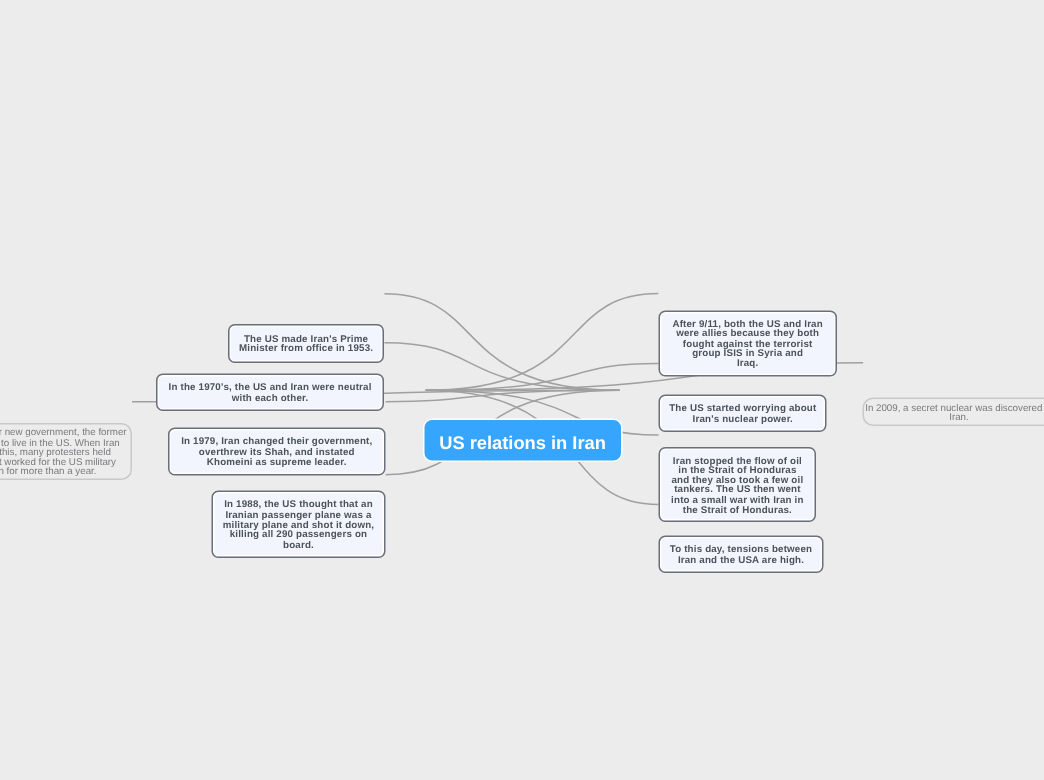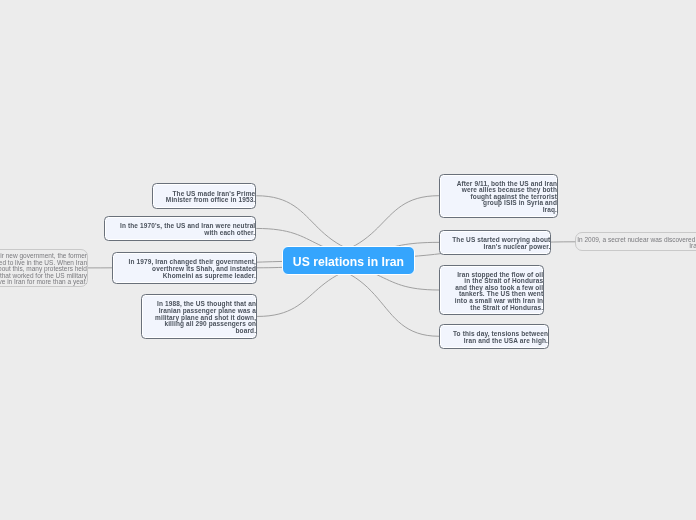--- a/index.html
+++ b/index.html
@@ -3,21 +3,21 @@
 <meta charset="utf-8">
 <style>
   html,body{margin:0;padding:0;}
   body{width:696px;height:520px;background:#ececec;overflow:hidden;
        font-family:"Liberation Sans",sans-serif;position:relative;
        -webkit-font-smoothing:antialiased;}
   #stage{position:absolute;left:0;top:0;width:696px;height:520px;overflow:hidden;}
   svg#links{position:absolute;left:0;top:0;width:696px;height:520px;pointer-events:none;z-index:2;}
   svg#links path{fill:none;stroke:#a0a0a0;stroke-width:1;}
   .node{position:absolute;box-sizing:border-box;display:flex;align-items:center;
-        justify-content:center;text-align:right;}
+        justify-content:center;text-align:center;margin-top:33px;}
   .tx{width:100%;position:relative;top:1.5px;}
   .tx>div{white-space:nowrap;}
   .topic{background:#f2f5fd;border:1.3px solid #69707a;border-radius:4.5px;
          box-shadow:inset 0 0 0 1px #ffffff;
          color:#4b525c;font-weight:bold;font-size:6.5px;line-height:6.6px;letter-spacing:0.12px;}
   .ghost{background:transparent;border:1px solid #c9c9c9;border-radius:7px;
          color:#7a7a7e;font-weight:normal;font-size:6.5px;line-height:6.6px;}
   .central{background:#35a5fd;border:1.8px solid #ffffff;border-radius:6px;color:#fff;
            font-weight:bold;font-size:12.2px;white-space:nowrap;line-height:1;padding-top:3.5px;box-sizing:border-box;}
 </style>

